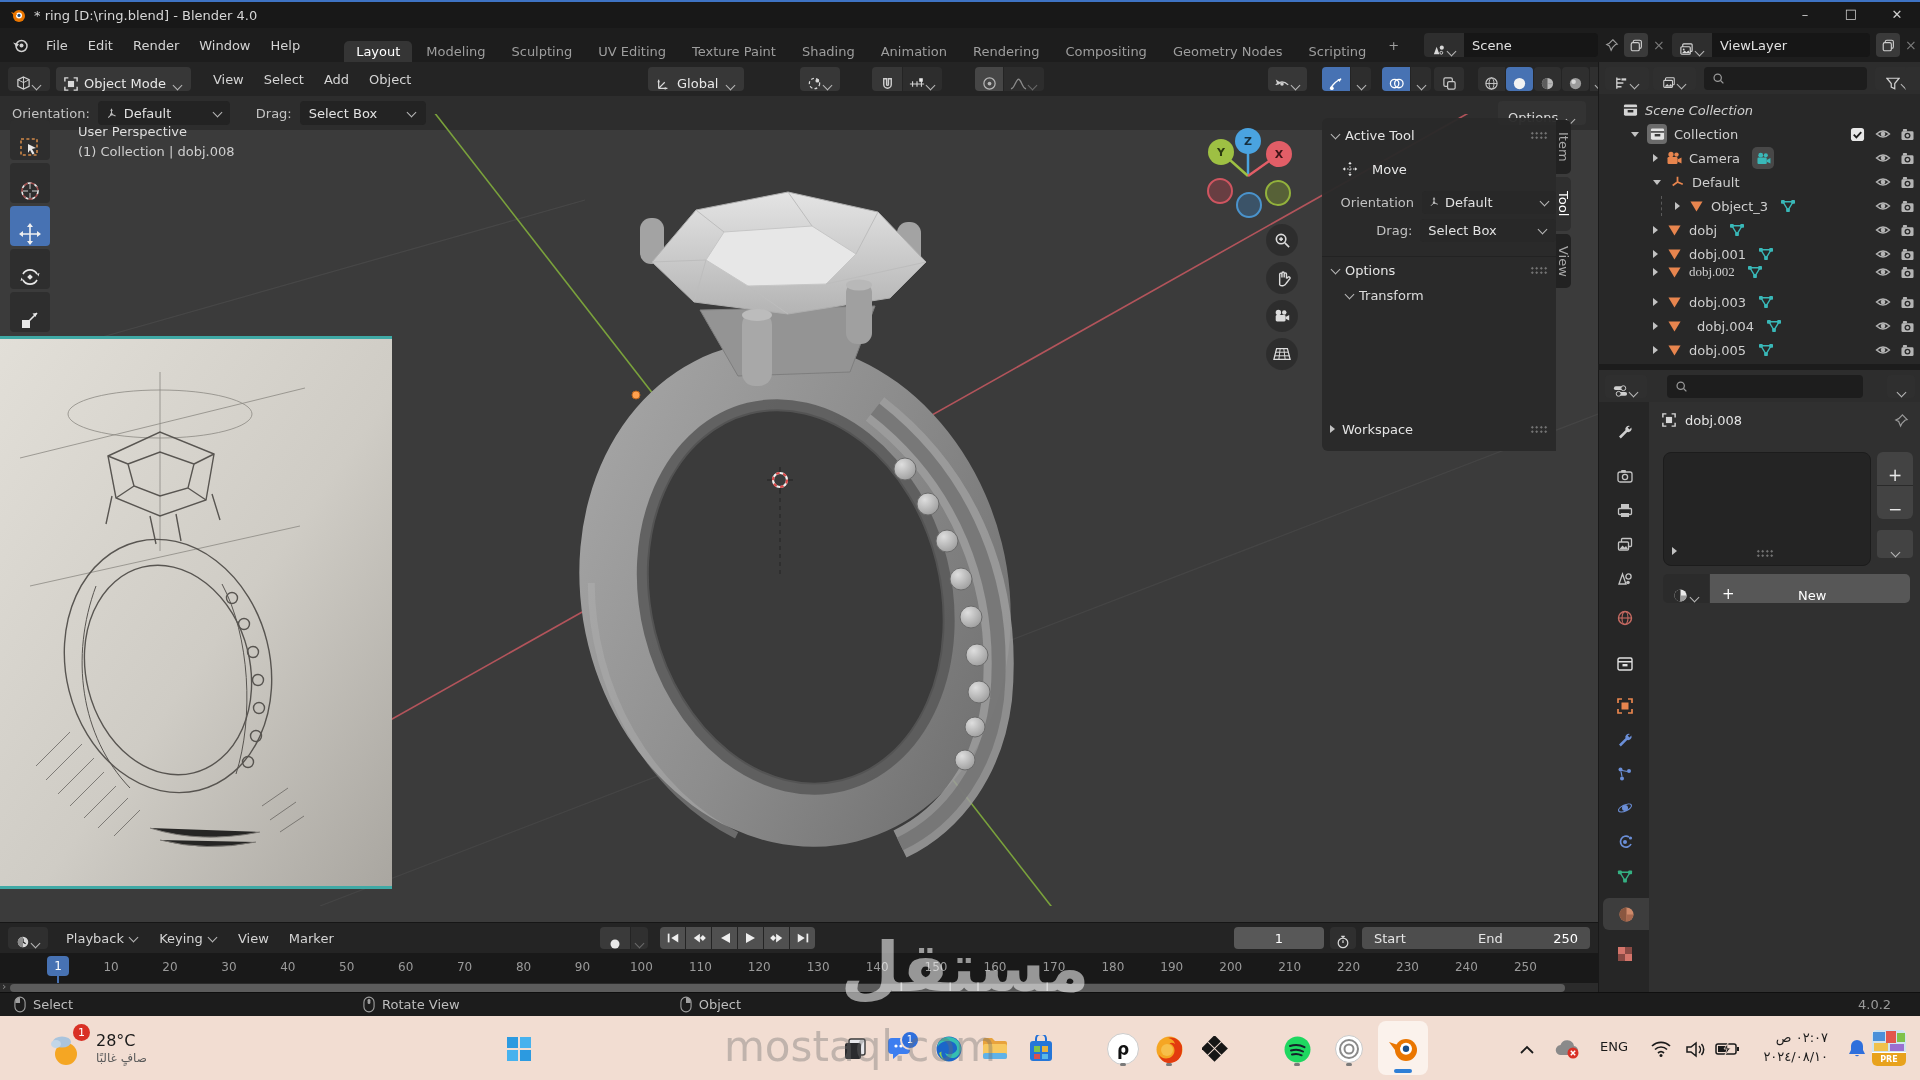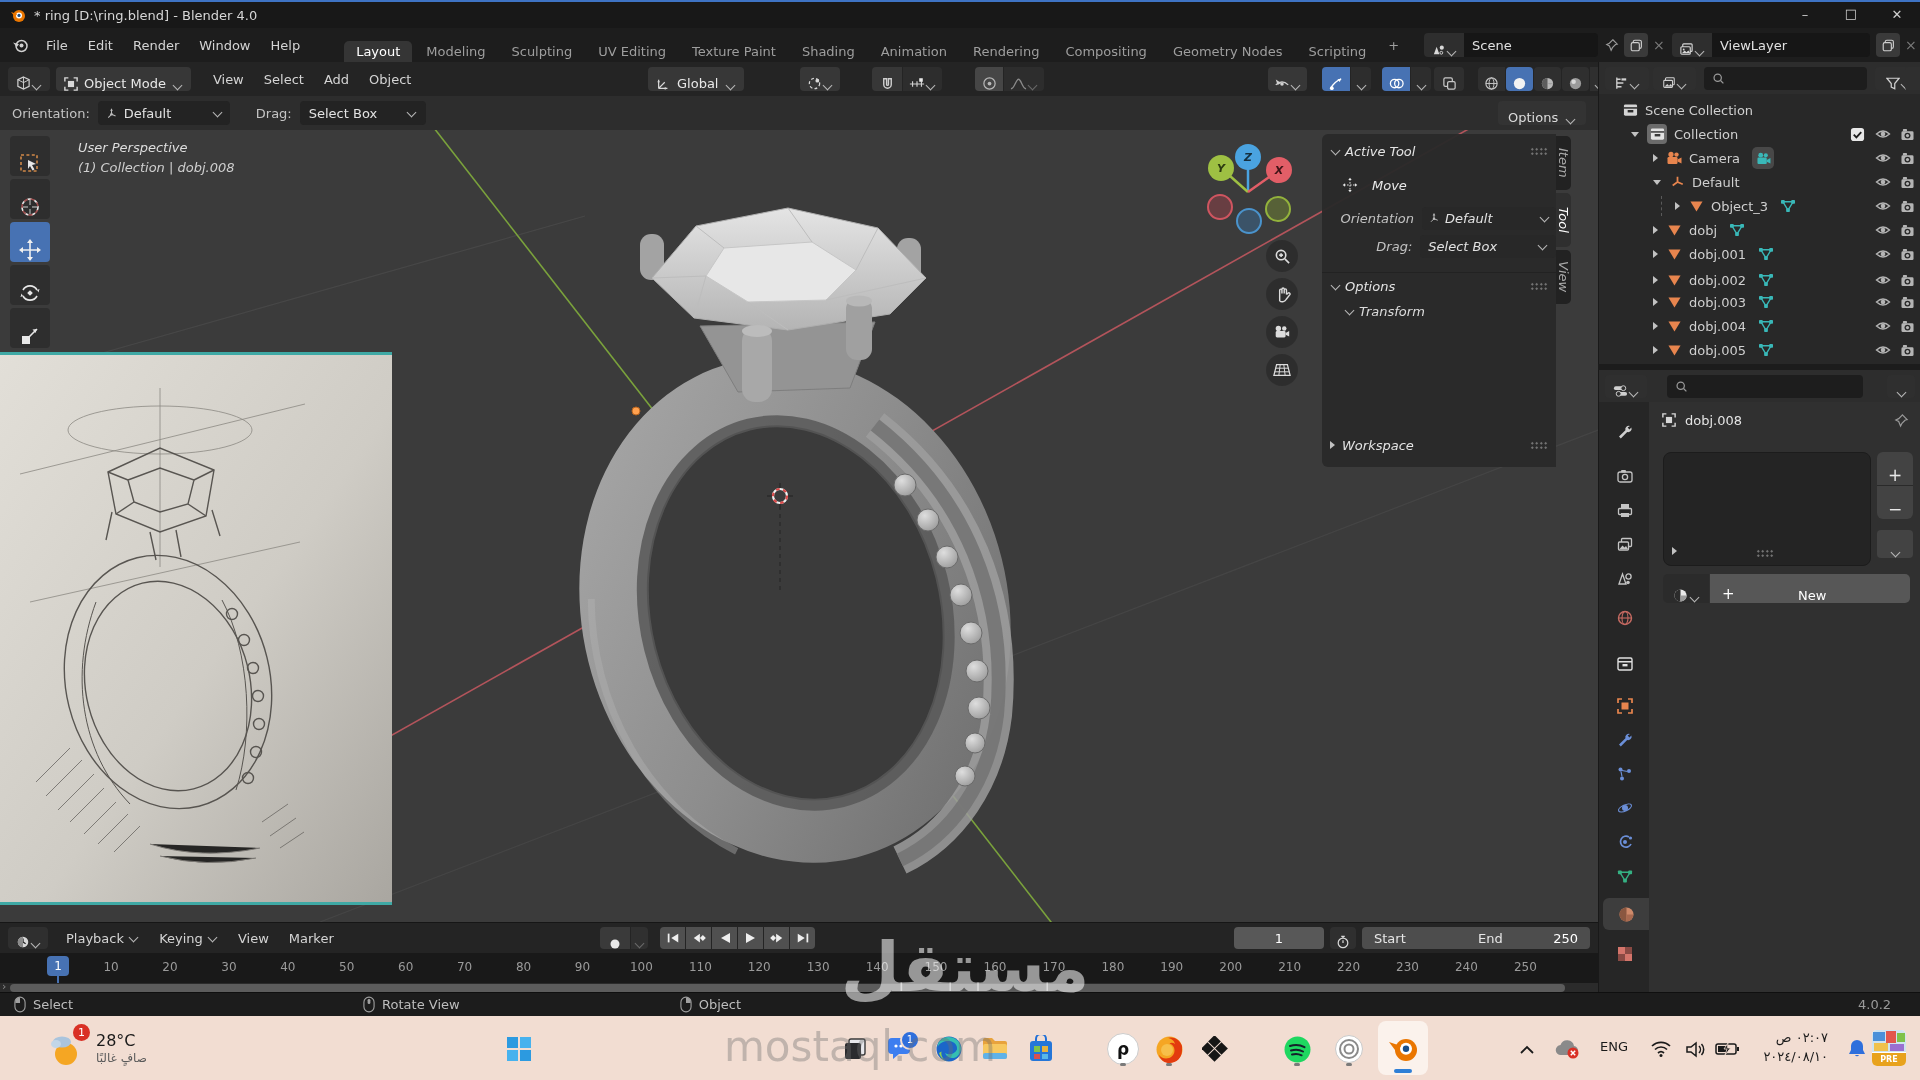--- a/index.html
+++ b/index.html
@@ -282,21 +282,21 @@
       <div class="field" style="margin-left:8px;width:108px;height:24px;padding:0 9px;">
         <span style="flex:1;">Select Box</span>
         <span class="chev"></span>
       </div>
       <div class="btn row" style="position:absolute;left:1498px;height:24px;padding:0 10px;background:#333;">
         <span style="margin-right:7px;color:#dcdcdc;">Options</span>
         <span class="chev"></span>
       </div>
     </div>
 
-    <div class="abs" style="left:0;top:68px;width:1598px;height:792px;font-style:italic;">
+    <div class="abs" style="left:0;top:52px;width:1598px;height:792px;">
 
       <svg class="abs" style="left:0;top:0;" width="1598" height="792" viewBox="0 0 1598 792">
         <defs>
           <linearGradient id="bandG" x1="0" y1="0" x2="1" y2="1">
             <stop offset="0" stop-color="#ababab"></stop>
               <stop offset="0.5" stop-color="#8d8d8d"></stop>
               <stop offset="1" stop-color="#686868"></stop>
           </linearGradient>
           <radialGradient id="beadG" cx="0.35" cy="0.3" r="0.95">
             <stop offset="0" stop-color="#dedede"></stop>
@@ -710,21 +710,21 @@
       </div>
       <div class="btn" style="margin-left:8px;width:46px;height:23px;background:#2f2f2f;">
         <svg width="14" height="13" viewBox="0 0 16 14">
             <path d="M1 1h14L10 7v6l-4-2V7z" fill="none" stroke="#d0d0d0" stroke-width="1.4"></path>
           </svg>
         <span class="chev"></span>
       </div>
       <div style="position:absolute;left:306px;top:5px;width:16px;height:23px;background:#2f2f2f;border-radius:3px 0 0 3px;"></div>
     </div>
     <div id="outliner-body" class="abs" style="left:0;top:34px;width:322px;height:268px;overflow:hidden;">
-        <div class="olrow" style="top: 2px;">
+        <div class="olrow" style="top: 2px; font-style: italic;">
           <span style="width:10px;flex:none;"></span>
           <span style="width:13px;flex:none;"></span>
           <span class="icon16" style="margin-right:7px;">
             <svg width="15" height="14" viewBox="0 0 16 14">
               <rect x="1" y="1" width="14" height="12" rx="1.5" fill="#d4d4d4"></rect>
               <rect x="1" y="4" width="14" height="1.6" fill="#2a2a2a"></rect>
               <rect x="5" y="7" width="6" height="2.6" fill="#2a2a2a"></rect>
             </svg>
           </span>
           <span style="white-space:nowrap;">Scene Collection</span>
@@ -910,21 +910,21 @@
           </span>
           <span class="icon16" style="position:absolute;left:300px;">
             <svg width="15" height="13" viewBox="0 0 16 14">
               <rect x="1.5" y="3.5" width="13" height="9.5" rx="1.5" fill="#b4b4b4"></rect>
               <rect x="3" y="1" width="4.5" height="2.8" rx="1" fill="#b4b4b4"></rect>
               <circle cx="8" cy="8.2" r="3.2" fill="#282828"></circle>
               <circle cx="8" cy="8.2" r="1.7" fill="#b4b4b4"></circle>
             </svg>
           </span>
         </div>
-        <div class="olrow" style="top: 172px;">
+        <div class="olrow" style="top: 164px; font-family: Liberation Serif, serif;">
           <span style="width:54px;flex:none;"></span>
           <span class="tri-r" style="margin-right:8px;"></span>
           <span class="icon16" style="margin-right:7px;">
             <svg width="15" height="13" viewBox="0 0 16 14">
               <path d="M1.5 1.5h13L8 12.5z" fill="#e8854e"></path>
             </svg>
           </span>
           <span style="white-space:nowrap;">dobj.002</span>
           <span class="icon16" style="margin-left:12px;">
             <svg width="16" height="14" viewBox="0 0 17 15">
@@ -982,21 +982,21 @@
           </span>
         </div>
         <div class="olrow" style="top: 218px;">
           <span style="width:54px;flex:none;"></span>
           <span class="tri-r" style="margin-right:8px;"></span>
           <span class="icon16" style="margin-right:7px;">
             <svg width="15" height="13" viewBox="0 0 16 14">
               <path d="M1.5 1.5h13L8 12.5z" fill="#e8854e"></path>
             </svg>
           </span>
-          <span style="white-space:nowrap;">dobj.004</span>
+          <span style="white-space:nowrap;margin-left:8px;">dobj.004</span>
           <span class="icon16" style="margin-left:12px;">
             <svg width="16" height="14" viewBox="0 0 17 15">
               <path d="M3 3h11L8.5 12z" fill="none" stroke="#39b8b8" stroke-width="1.5"></path>
               <rect x="1" y="1" width="4" height="4" rx="0.8" fill="#39b8b8"></rect>
               <rect x="12" y="1" width="4" height="4" rx="0.8" fill="#39b8b8"></rect>
               <rect x="6.5" y="10" width="4" height="4" rx="0.8" fill="#39b8b8"></rect>
             </svg>
           </span>
           <span class="icon16" style="position:absolute;left:276px;">
             <svg width="16" height="14" viewBox="0 0 16 14">

